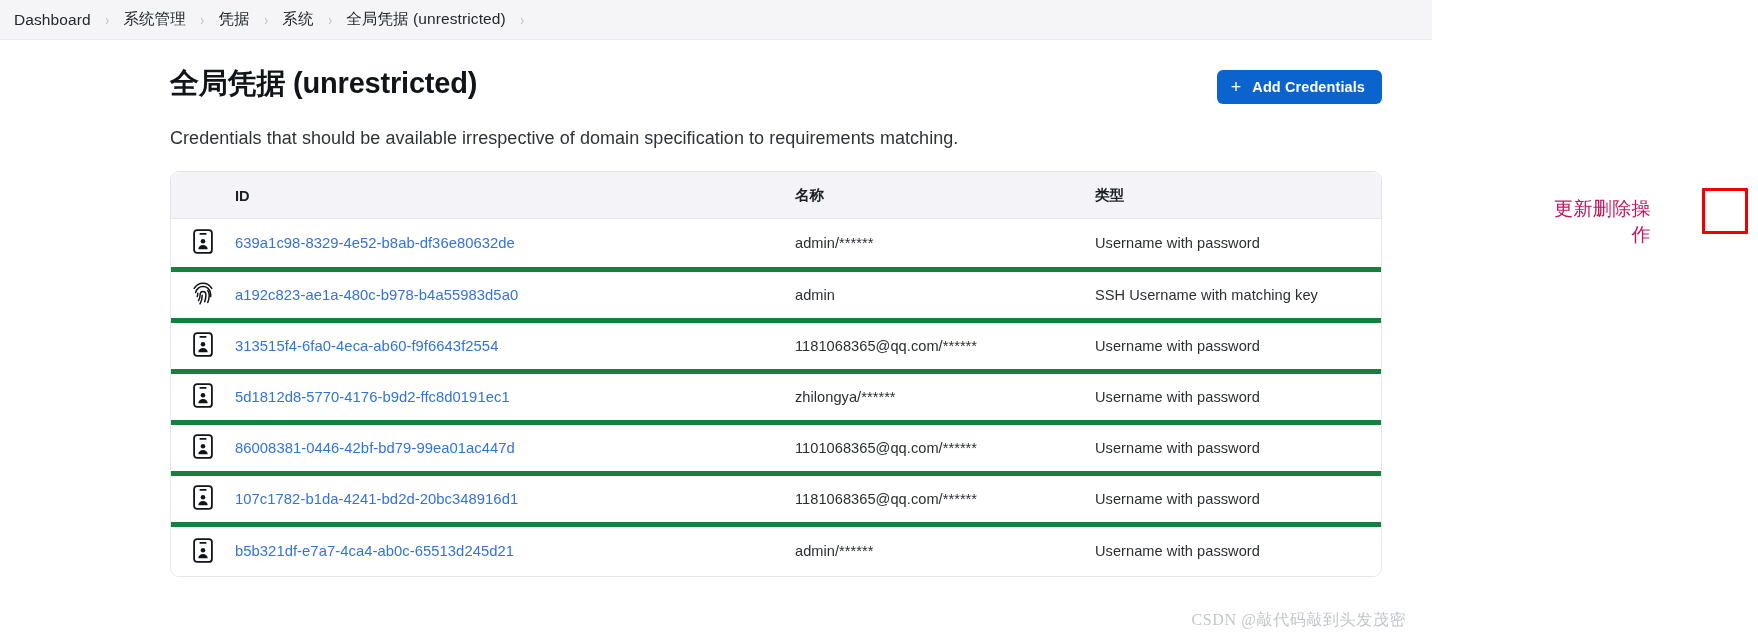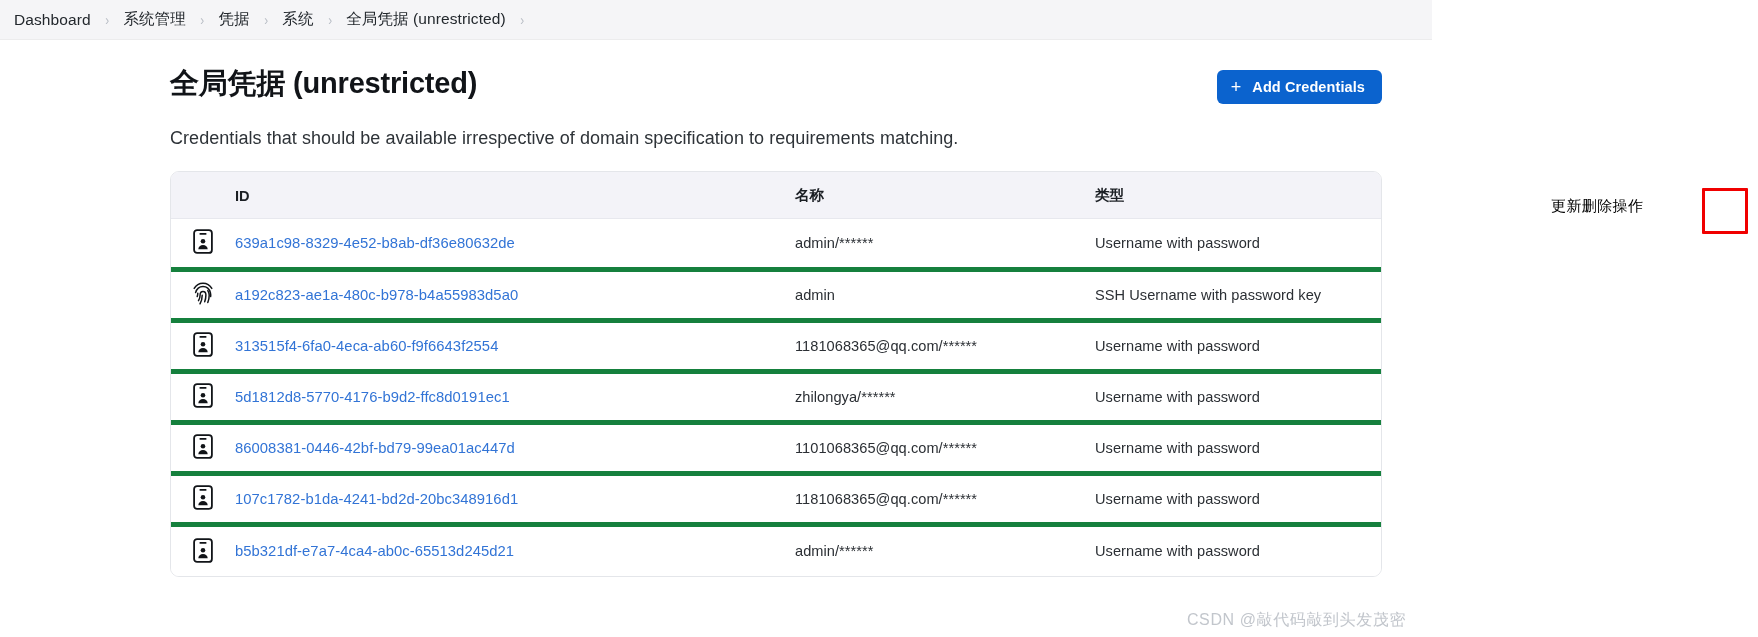--- a/index.html
+++ b/index.html
@@ -171,38 +171,39 @@
   .highlight-box {
     position: absolute;
     border: 3px solid #f00000;
     border-radius: 1px;
     pointer-events: none;
   }
 
   
   .annotation {
     position: absolute;
-    color: #000000;
-    font-size: 15px;
+    color: #be185d;
+    font-size: 19px;
     line-height: 1.35;
     width: 100px;
     letter-spacing: .4px;
     font-family: "DejaVu Sans", "Liberation Sans", sans-serif;
+    text-align: right;
   }
 
   
   .watermark {
     position: absolute;
     right: 26px;
     bottom: 6px;
     font-size: 16px;
     color: #c2c6cc;
     letter-spacing: .6px;
     white-space: nowrap;
-    font-family: Liberation Sans, sans-serif;
+    font-family: Liberation Serif, serif;
   }
 </style>
 </head>
 <body>
 
 <div id="app">
 
   <div class="breadcrumb-bar">
     <span class="crumb crumb-link">Dashboard</span>
     <span class="crumb-sep">›</span>
@@ -269,21 +270,21 @@
                     <path d="M2.2 7.4C4 4.2 7.3 2.2 11 2.2s7 2 8.8 5.2"></path>
                     <path d="M3.6 11.6C4.6 7.9 7.5 5.4 11 5.4s6.4 2.5 7.4 6.2c.3 1.2.4 2.6.2 4"></path>
                     <path d="M6.5 19.6c1-1.6 1.6-3.6 1.6-5.6 0-2 1.3-3.5 2.9-3.5s2.9 1.5 2.9 3.5c0 2.4-.4 4.7-1.2 6.7"></path>
                     <path d="M10.2 14.2c0 3.2-.8 6.2-2.2 8.6"></path>
                     <path d="M15.8 9.6c.9 1.3 1.4 2.9 1.4 4.6 0 2.6-.5 5.1-1.4 7.3"></path>
                     <path d="M5.2 15.6c.4-1.1.6-2.2.6-3.4"></path>
                   </svg>
                 </span></td>
               <td><a class="id-link">a192c823-ae1a-480c-b978-b4a55983d5a0</a></td>
               <td class="cell-name">admin</td>
-              <td class="cell-type">SSH Username with password key</td>
+              <td class="cell-type">SSH Username with matching key</td>
               <td class="cell-desc"></td>
             </tr>
             <tr>
               <td class="icon-cell"><span class="row-icon">
                   <svg width="20" height="25" viewBox="0 0 20 25" fill="none" xmlns="http://www.w3.org/2000/svg">
                     <rect x="1.1" y="1.1" width="17.8" height="22.8" rx="3" stroke="#111418" stroke-width="1.8" fill="#fff"></rect>
                     <rect x="6.4" y="4.1" width="7.2" height="1.7" rx="0.8" fill="#111418"></rect>
                     <circle cx="10" cy="12.3" r="2.3" fill="#111418"></circle>
                     <path d="M5.3 20.3c0-2.7 2.1-4.3 4.7-4.3s4.7 1.6 4.7 4.3z" fill="#111418"></path>
                   </svg>

